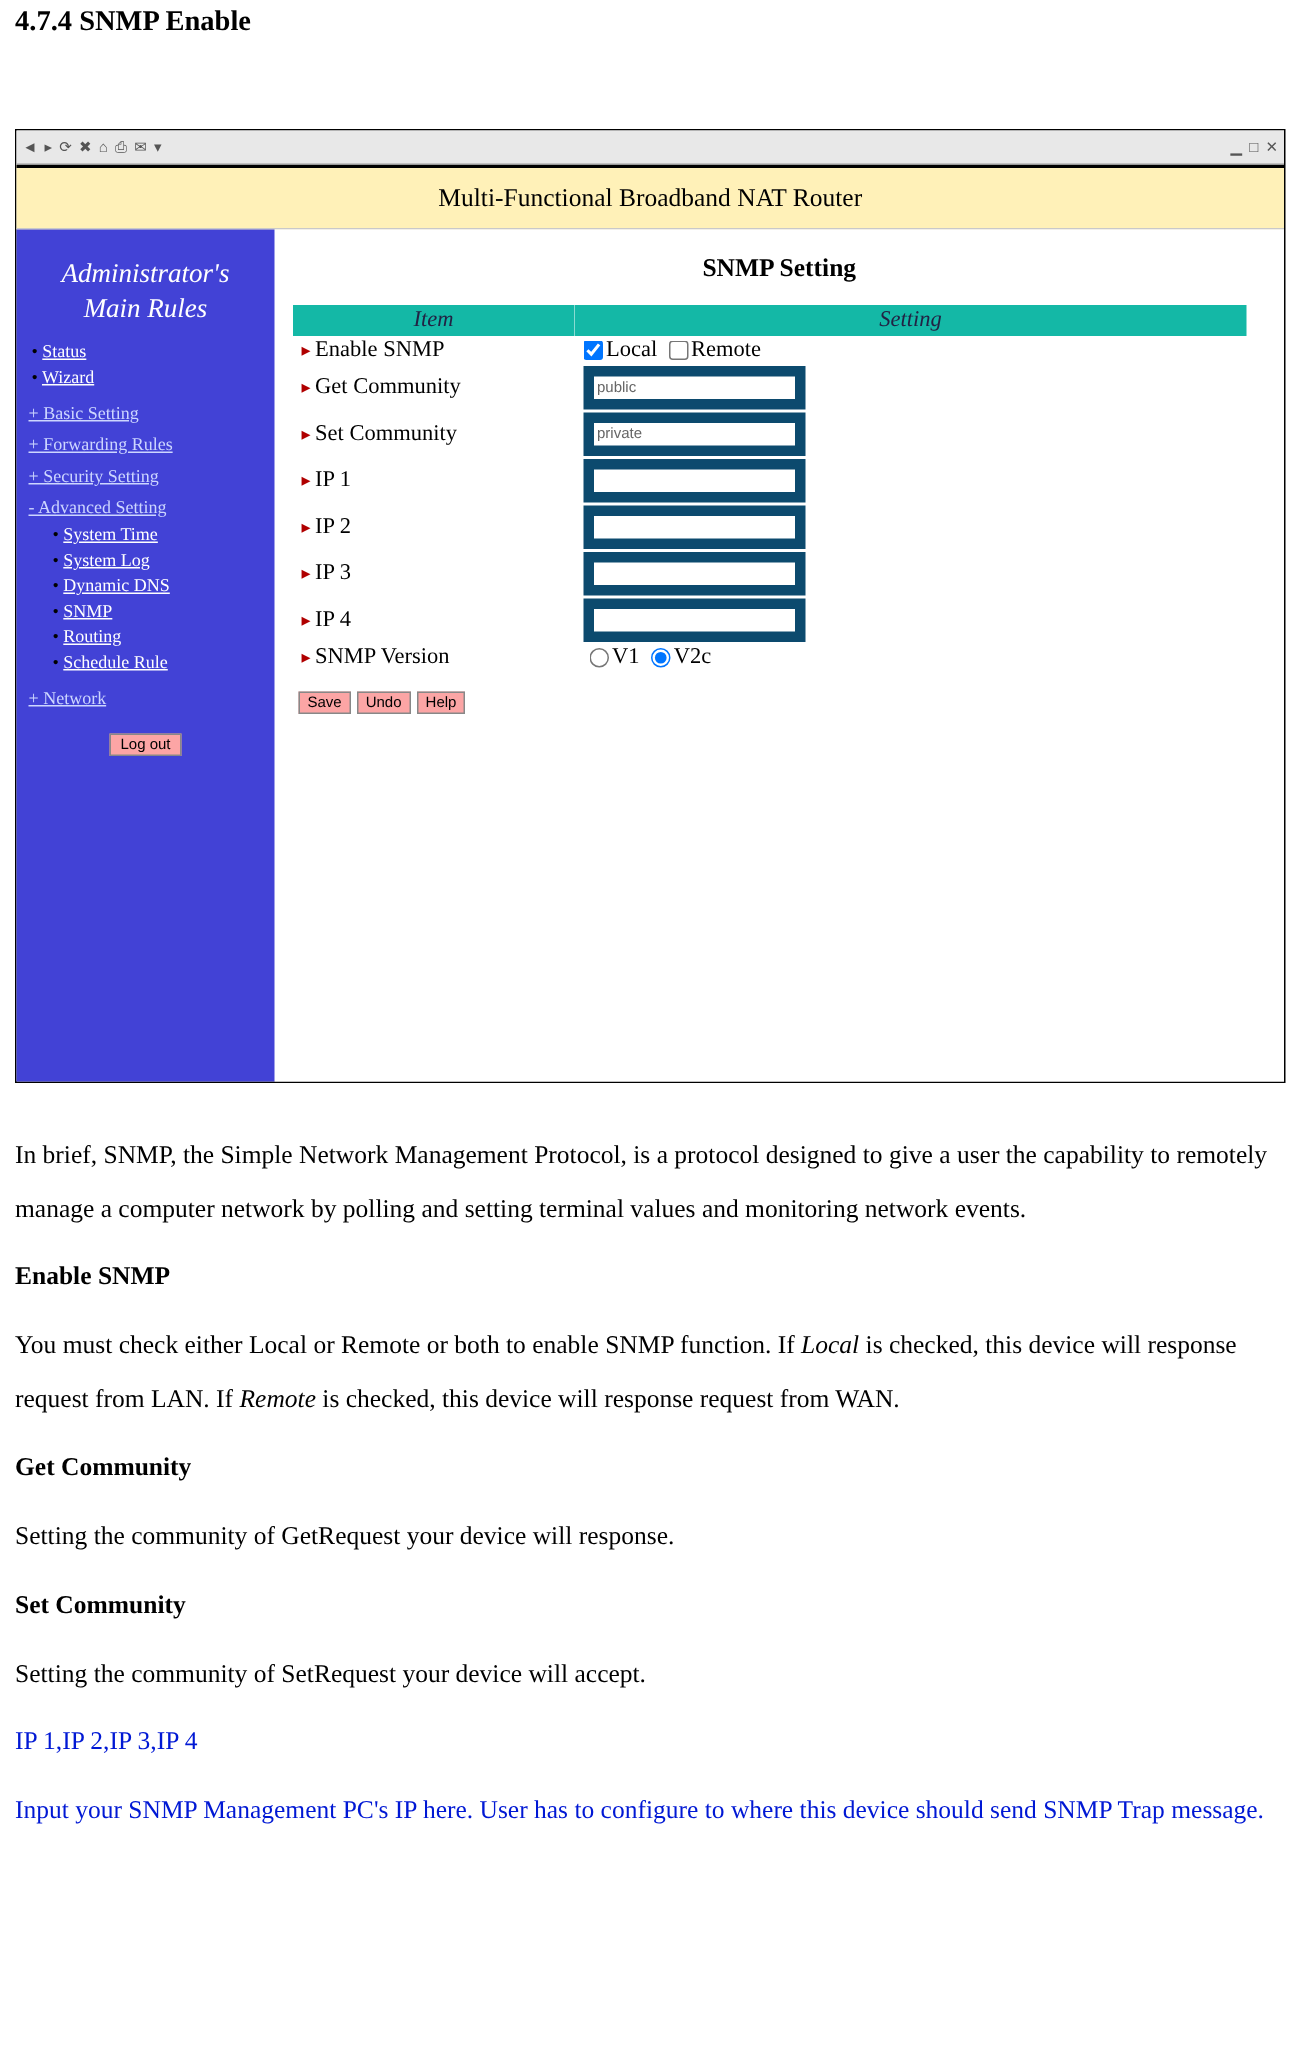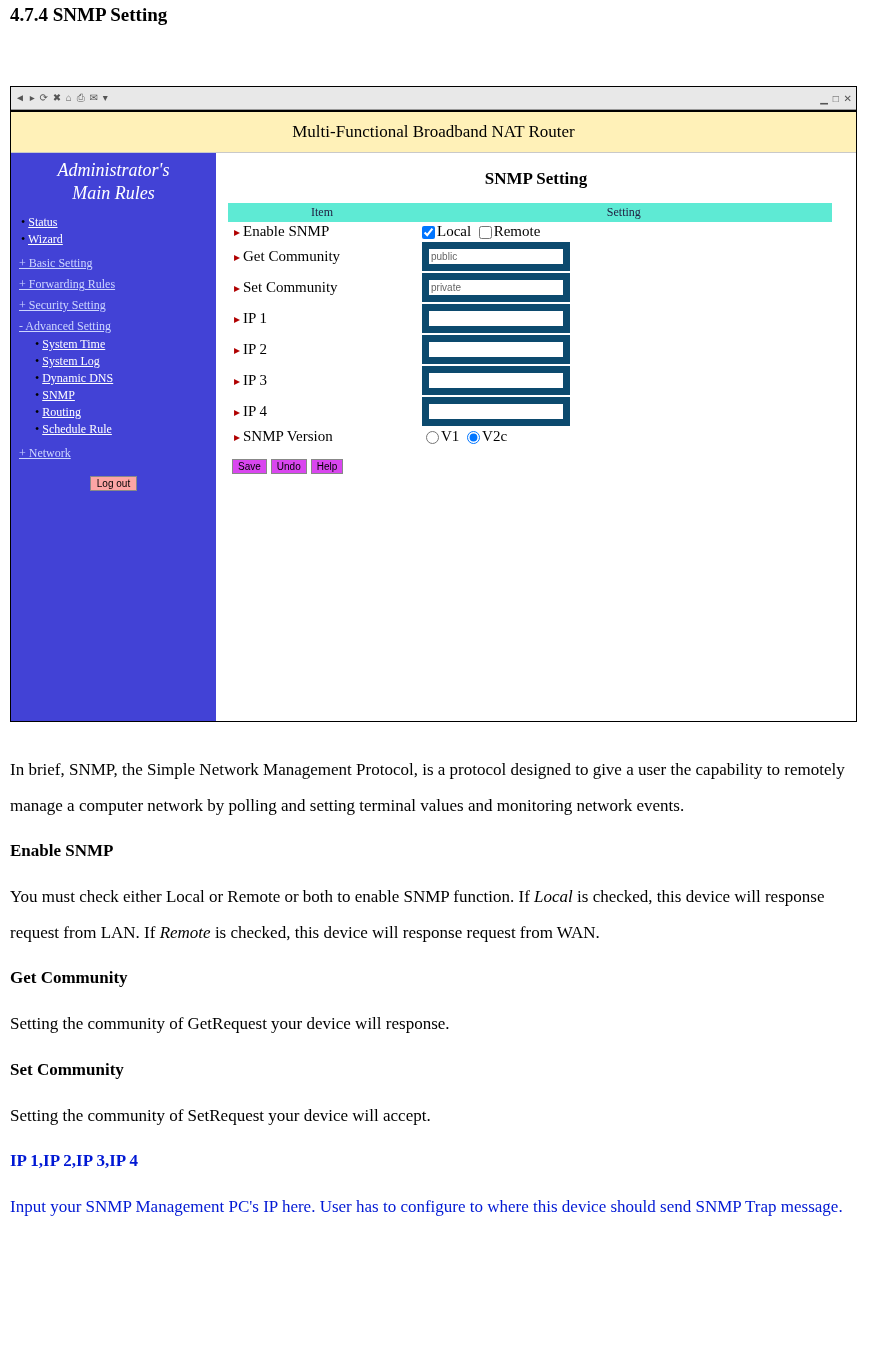--- a/index.html
+++ b/index.html
@@ -46,26 +46,26 @@
     font-size: 17px;
     padding: 10px 0;
     border-bottom: 1px solid #c9c9c9;
     border-top: 2px solid #000;
   }
   .app {
     display: flex;
     height: 568px;
   }
   .sidebar {
-    width: 205px;
+    width: 172px;
     background: #4242d6;
     color: #fff;
     font-family: "Times New Roman", serif;
     font-size: 13px;
-    padding: 6px 0 0 0;
+    padding: 18px 0 0 0;
     position: relative;
   }
   .sidebar .admin-title {
     text-align: center;
     font-size: 18px;
     font-style: italic;
     font-family: "Times New Roman", serif;
     margin-bottom: 10px;
     line-height: 1.25;
   }
@@ -124,24 +124,25 @@
     font-size: 17px;
     text-align: center;
     margin: 8px 0 14px 0;
   }
   table.snmp {
     width: 98%;
     border-collapse: collapse;
     font-size: 14px;
   }
   table.snmp th {
-    background: #5eead4;
+    background: #14b8a6;
     font-weight: normal;
+    font-style: italic;
     color: #224;
-    font-size: 12px;
+    font-size: 15px;
     padding: 2px 4px;
     text-align: center;
     filter: blur(0.5px);
   }
   table.snmp th.item { width: 180px; }
   table.snmp td {
     padding: 1px 6px;
     font-size: 15px;
     vertical-align: middle;
   }
@@ -163,42 +164,42 @@
   .cb { vertical-align: middle; margin:0 2px 0 0;}
   .radio { vertical-align: middle; margin:0 2px 0 4px;}
   .btnrow {
     margin-top: 10px;
     padding-left: 4px;
   }
   .btnrow button {
     font-size: 10px;
     padding: 1px 5px;
     margin-right: 0px;
-    background: #d946ef;
+    background: #fca5a5;
     border: 1px solid #888;
     filter: blur(0.4px);
   }
   
   .doc-body {
     font-size: 17px;
     line-height: 2.1;
     margin-top: 30px;
   }
   .doc-body p { margin: 0 0 10px 0; }
   .doc-body .h { font-weight: bold; margin-top: 6px;}
   .blue-text { color: #0018d4; }
-  .blue-text.h { font-weight: bold; }
+  .blue-text.h { font-weight: normal; }
   .italic { font-style: italic; }
 </style>
 </head>
 <body>
 
 <div class="page">
 
-  <div class="section-title">4.7.4 SNMP Setting</div>
+  <div class="section-title">4.7.4 SNMP Enable</div>
 
   <div class="shot">
     <div class="toolbar">
       <div class="left">
         <span>◄</span>
         <span>▸</span>
         <span>⟳</span>
         <span>✖</span>
         <span>⌂</span>
         <span>⎙</span>

